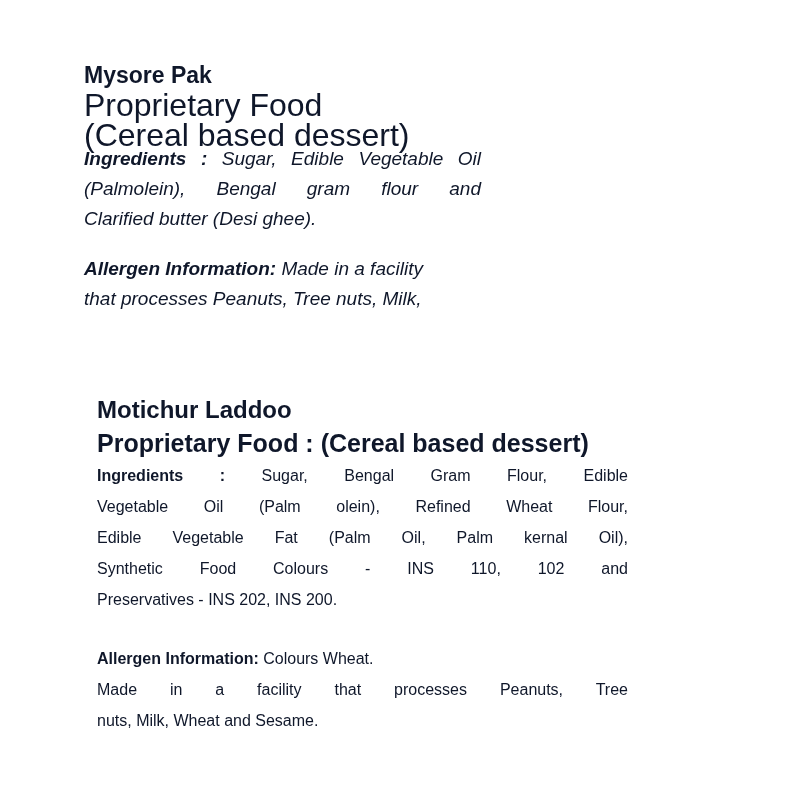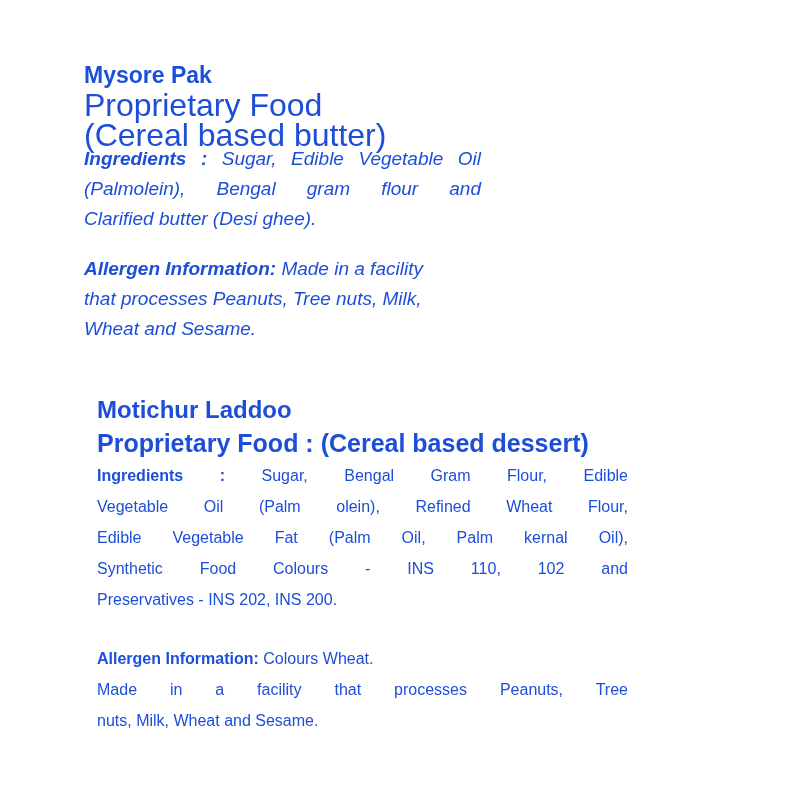--- a/index.html
+++ b/index.html
@@ -6,21 +6,21 @@
     margin: 0;
     padding: 0;
     background: #ffffff;
   }
   .page {
     position: relative;
     width: 711px;
     height: 800px;
     background: #ffffff;
     font-family: "Liberation Sans", "DejaVu Sans", sans-serif;
-    color: #1d4ed8;
+    color: #0f172a;
     overflow: hidden;
   }
   .sec { position: absolute; }
 
   
   #sec1 { left: 84px; top: 60px; width: 397px; }
   #sec1 .title { font-size: 23px; line-height: 30px; font-weight: 700; }
   #sec1 .sub   { font-size: 32px; line-height: 30px; font-weight: 400; }
   #sec1 .body  { font-size: 19px; line-height: 30px; font-style: italic; }
   #sec1 .ing   { margin-top: -6px; }
@@ -41,32 +41,31 @@
   .b { font-weight: 700; }
 </style>
 </head>
 <body>
 
 <main class="page">
 
   <section class="sec" id="sec1">
     <div class="title">Mysore Pak</div>
     <div class="sub">Proprietary Food</div>
-    <div class="sub">(Cereal based butter)</div>
+    <div class="sub">(Cereal based dessert)</div>
 
     <div class="body ing">
       <div class="line just"><span class="b">Ingredients :</span><span> Sugar, Edible Vegetable Oil</span></div>
       <div class="line just">(Palmolein), Bengal gram flour and</div>
       <div class="line">Clarified butter (Desi ghee).</div>
     </div>
 
     <div class="body all">
       <div class="line"><span class="b">Allergen Information:</span><span> Made in a facility</span></div>
       <div class="line">that processes Peanuts, Tree nuts, Milk,</div>
-      <div class="line">Wheat and Sesame.</div>
     </div>
   </section>
 
   <section class="sec" id="sec2">
     <div class="title">Motichur Laddoo</div>
     <div class="sub">Proprietary Food : (Cereal based dessert)</div>
 
     <div class="body ing">
       <div class="line just"><span class="b">Ingredients :</span><span> Sugar, Bengal Gram Flour, Edible</span></div>
       <div class="line just">Vegetable Oil (Palm olein), Refined Wheat Flour,</div>

